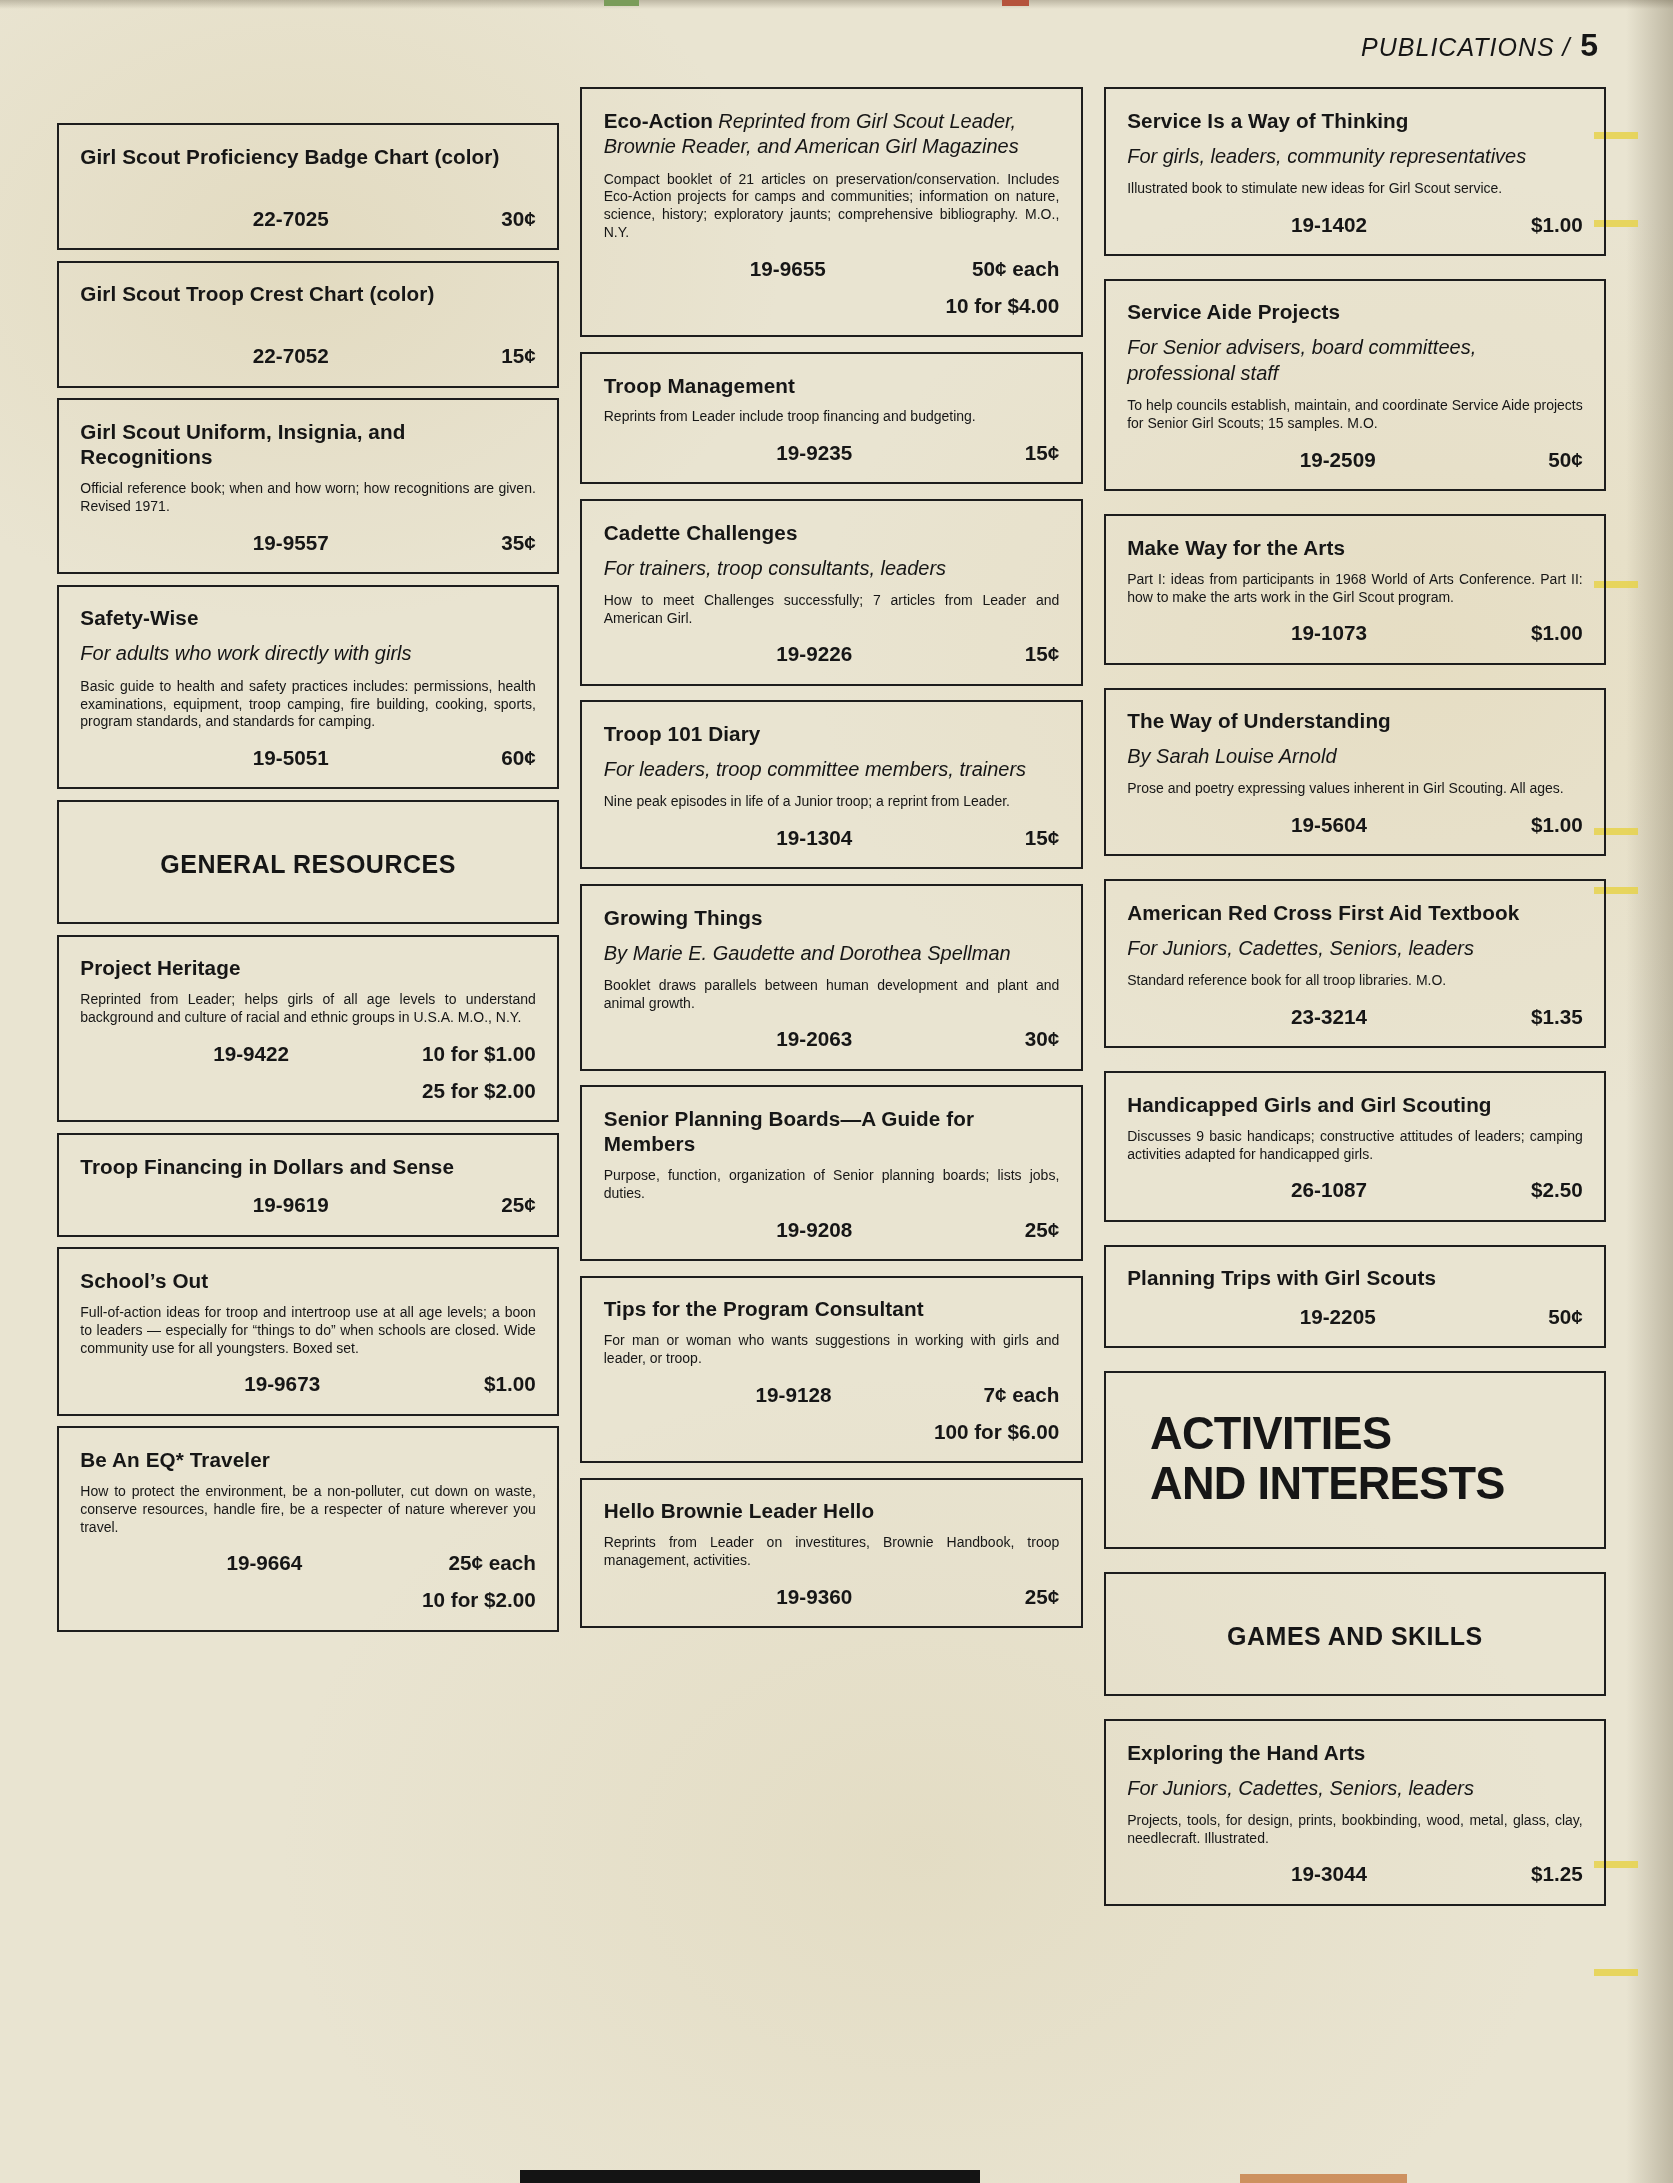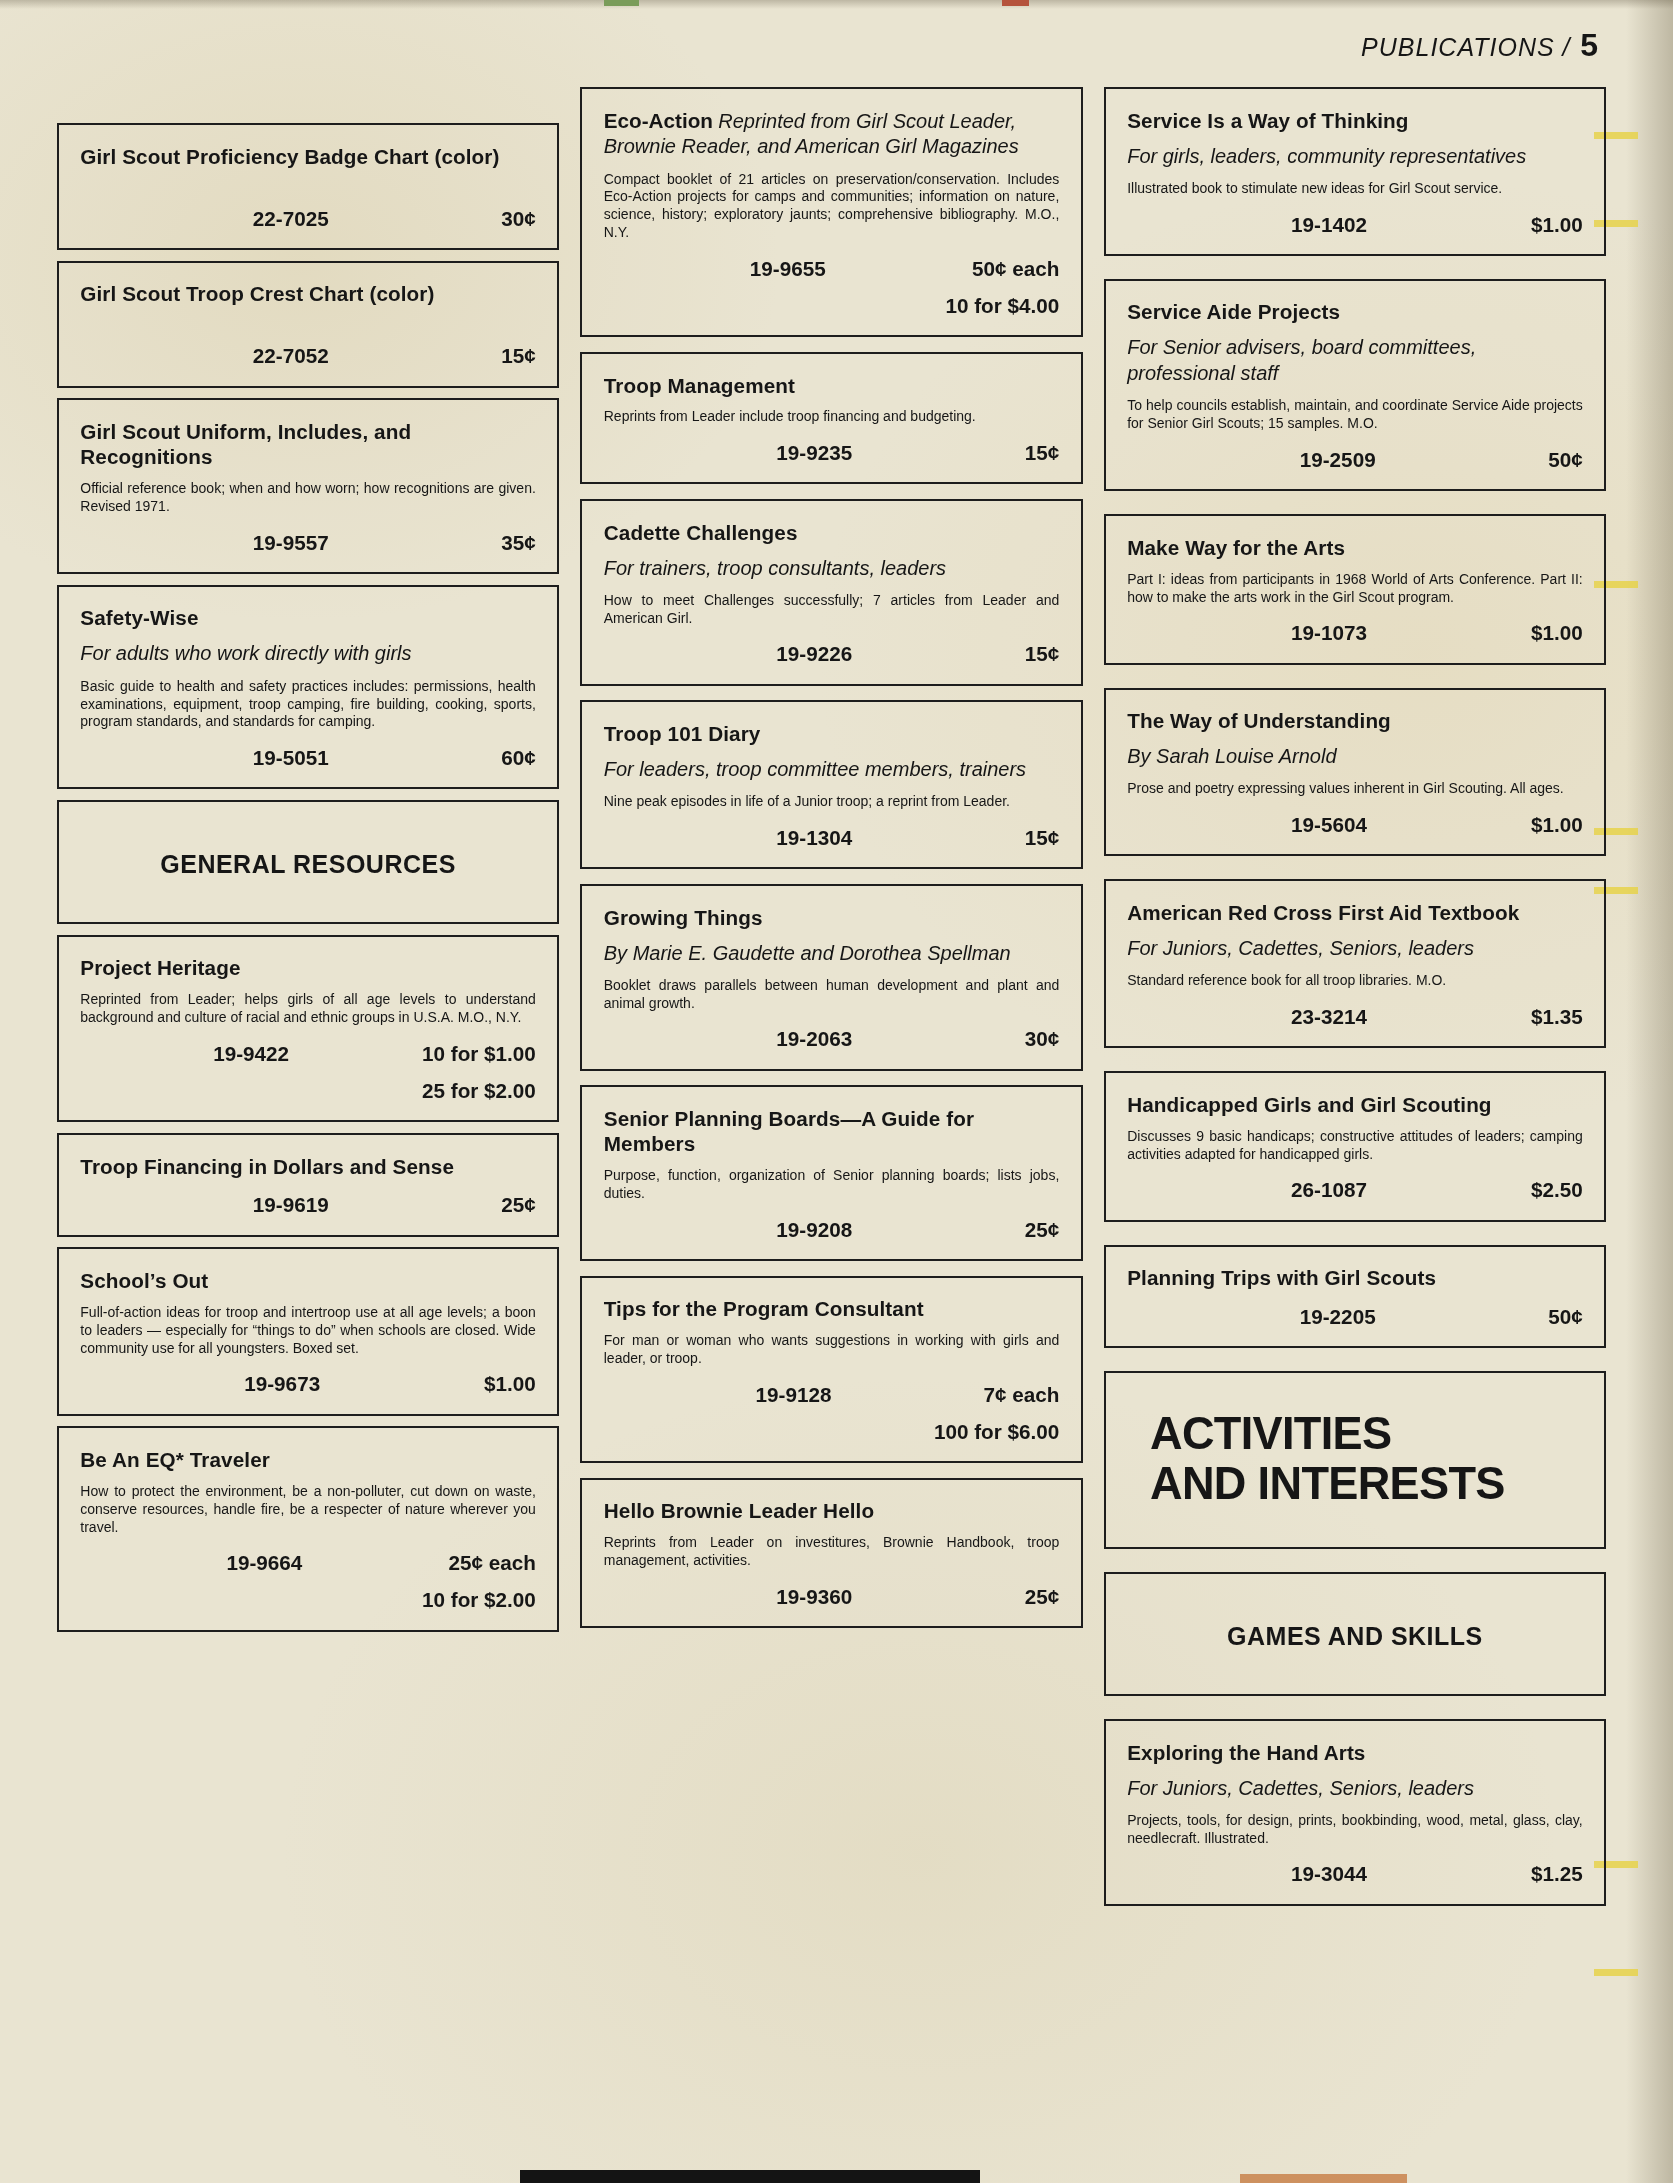--- a/index.html
+++ b/index.html
@@ -99,21 +99,21 @@
         <div class="box product-box simple">
           <div class="title">Girl Scout Troop Crest Chart (color)</div>
           <div class="price-row">
             <span class="sp1"></span>
             <span class="code">22-7052</span>
             <span class="sp2"></span>
             <span class="price">15¢</span>
           </div>
         </div>
         <div class="box product-box">
-          <div class="title">Girl Scout Uniform, Includes, and Recognitions</div>
+          <div class="title">Girl Scout Uniform, Insignia, and Recognitions</div>
           <div class="body">Official reference book; when and how worn; how recognitions are given. Revised 1971.</div>
           <div class="price-row">
             <span class="sp1"></span>
             <span class="code">19-9557</span>
             <span class="sp2"></span>
             <span class="price">35¢</span>
           </div>
         </div>
         <div class="box product-box">
           <div class="title">Safety-Wise</div>

